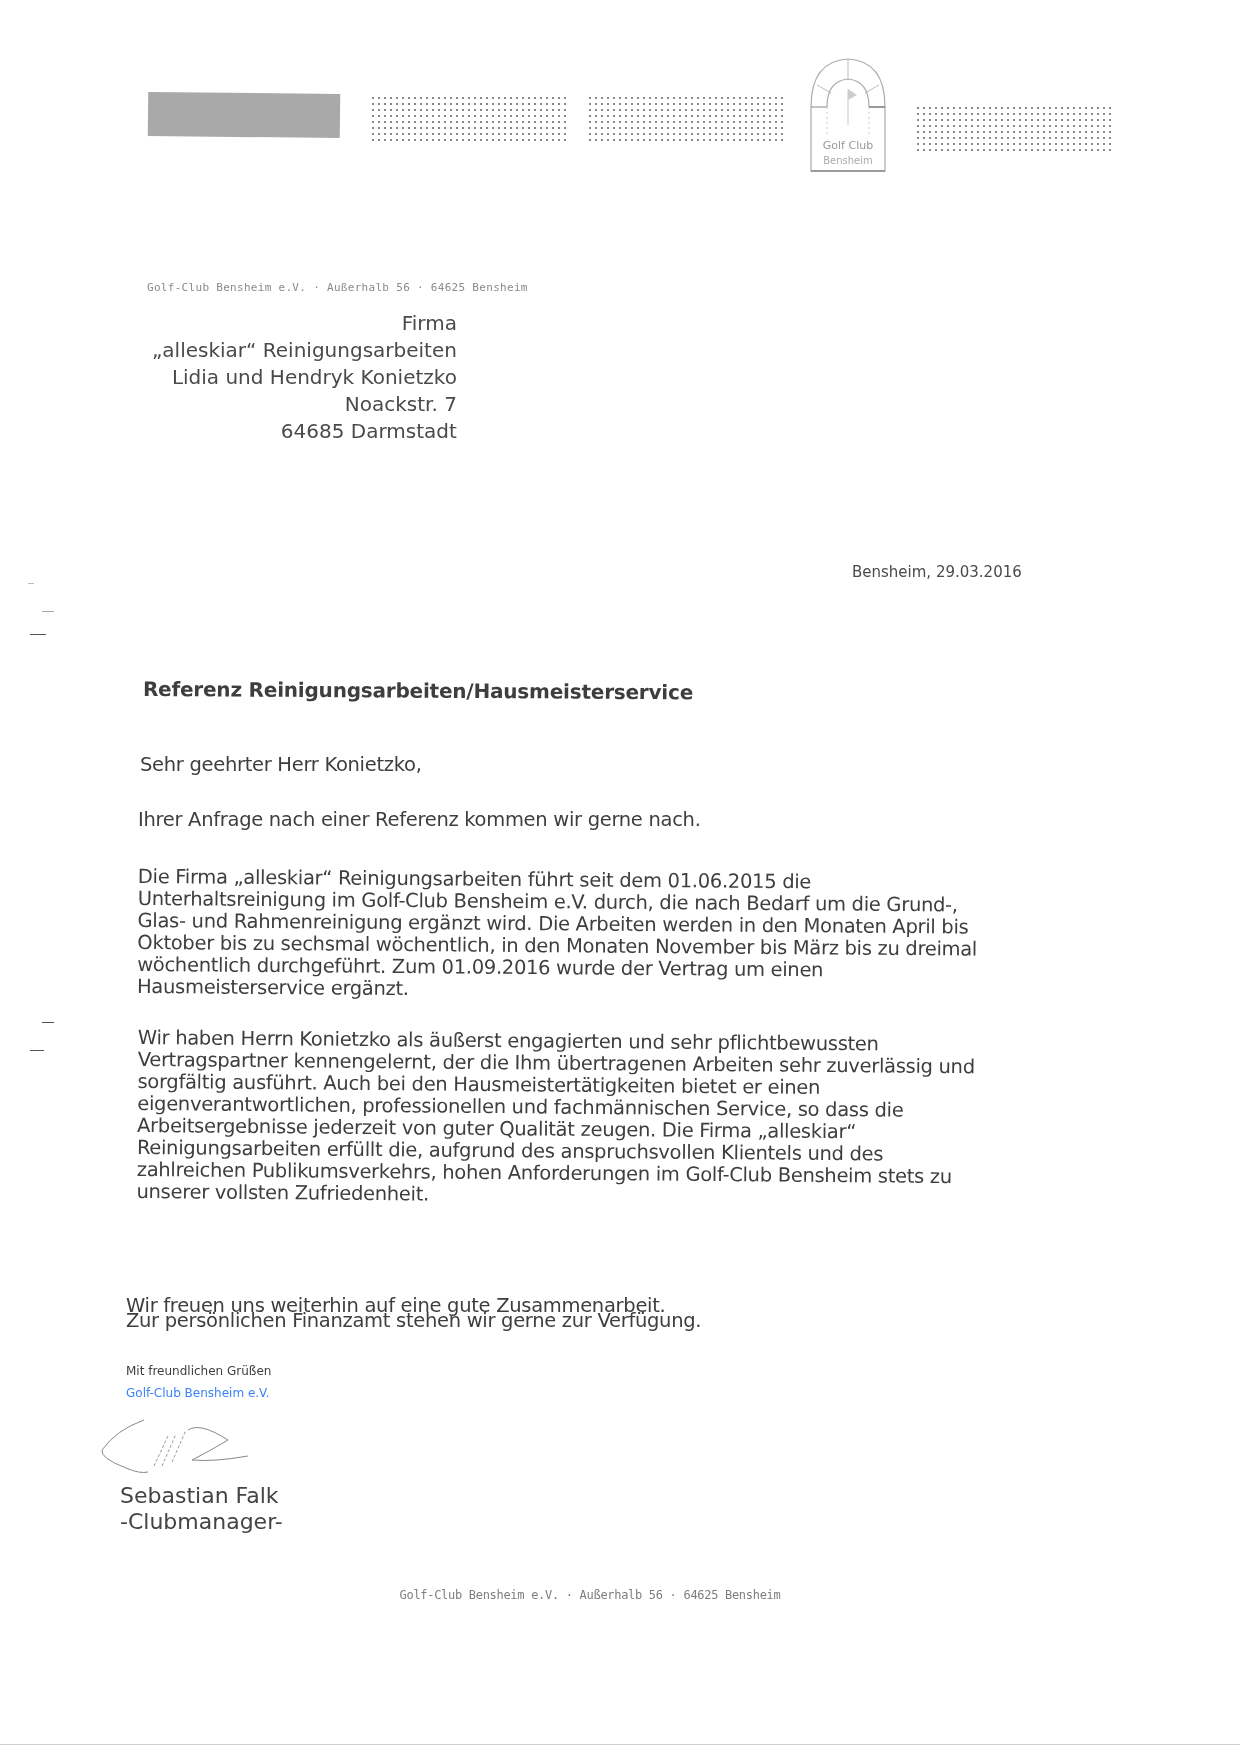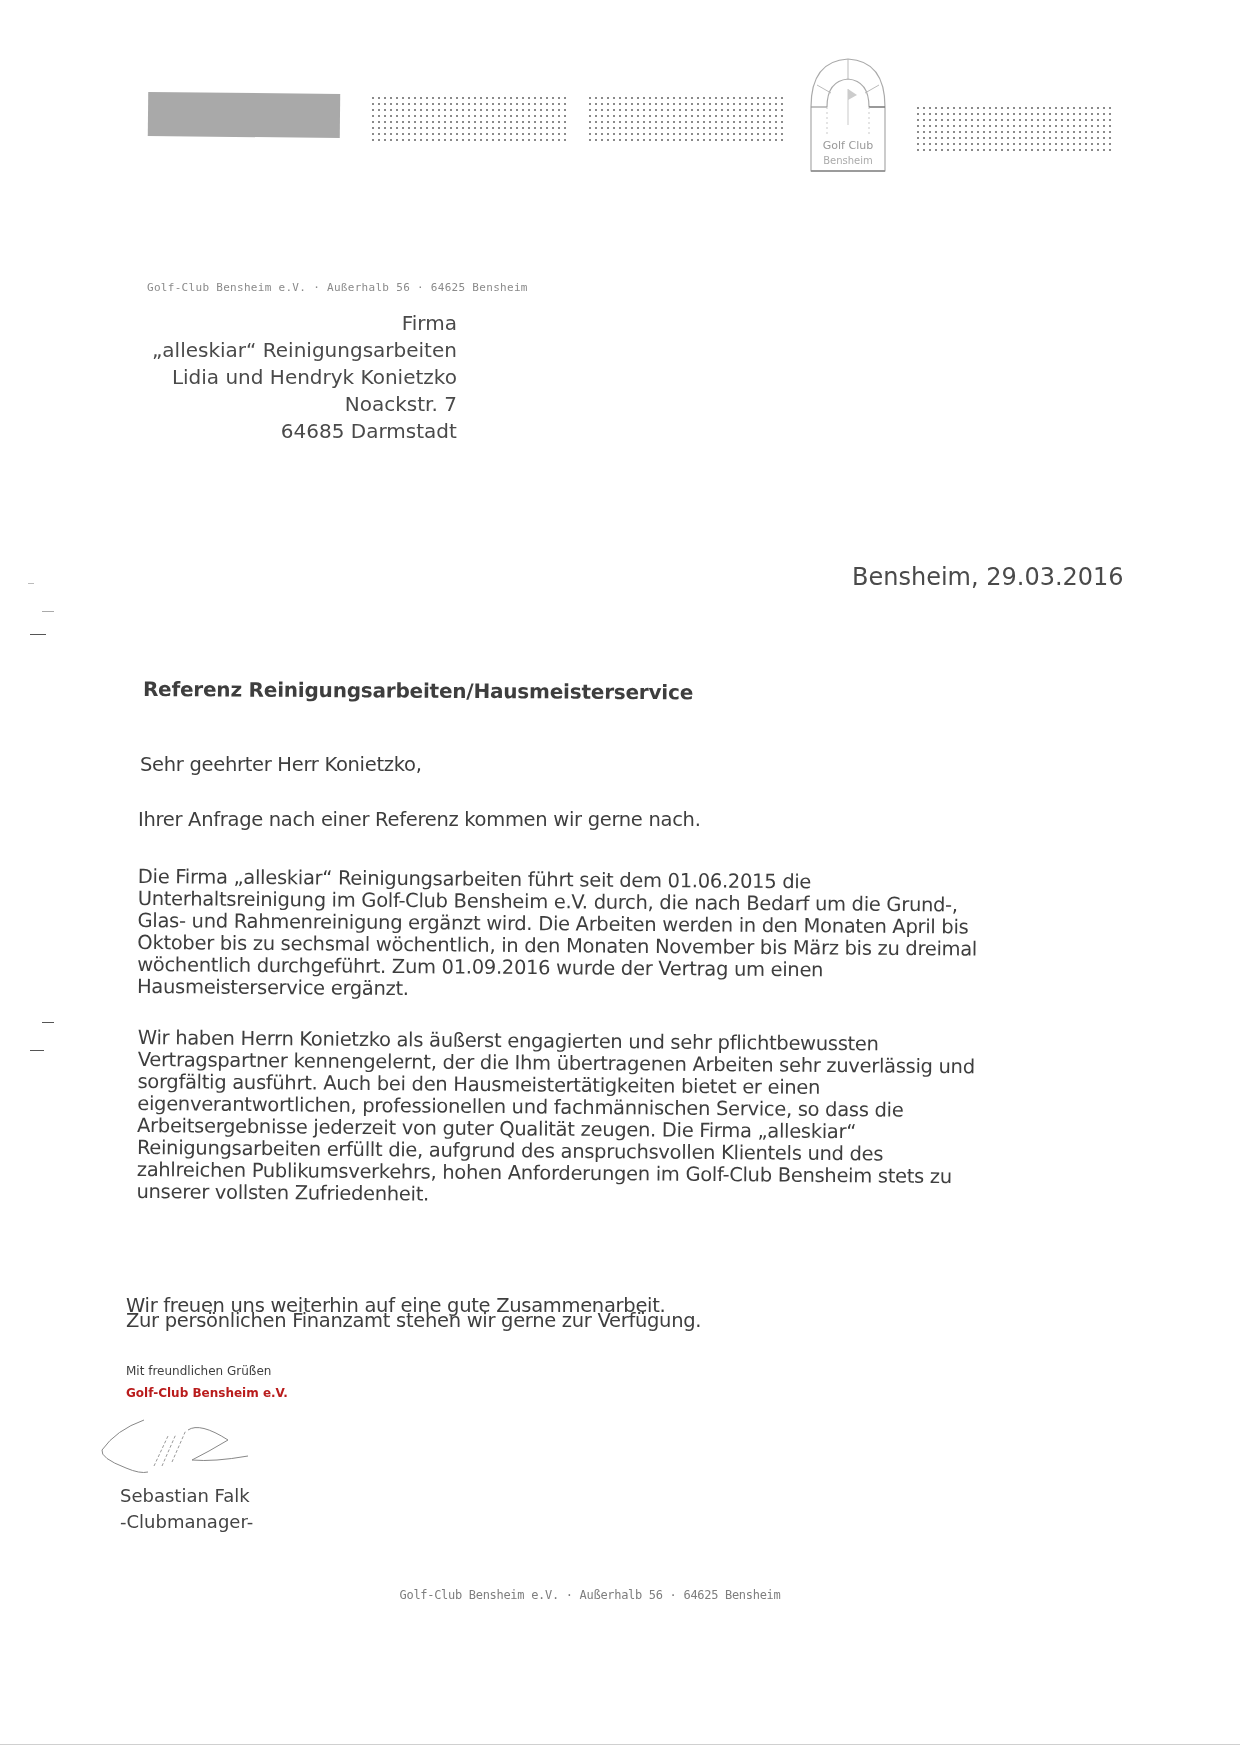--- a/index.html
+++ b/index.html
@@ -9,33 +9,33 @@
   .gray-block { left: 148px; top: 93px; width: 192px; height: 44px; background: #a9a9a9; transform: rotate(0.6deg); }
   .dots { top: 95px; height: 48px; width: 196px;
           background-image: radial-gradient(circle, #8a8a8a 0.9px, transparent 1.1px);
           background-size: 6px 6px; }
   .dots1 { left: 370px; }
   .dots2 { left: 587px; }
   .dots3 { left: 915px; top: 105px; width: 196px; }
   .logo { left: 805px; top: 55px; width: 86px; height: 120px; }
   .sender-line { left: 147px; top: 281px; font-size: 11px; color: #8a8a8a; letter-spacing: 0.3px; font-family: "DejaVu Sans Mono", monospace; }
   .addr { left: 152px; top: 310px; font-size: 20px; line-height: 27px; color: #4a4a4a; text-align: right; }
-  .date { left: 852px; top: 563px; font-size: 24px; color: #4a4a4a; }
+  .date { left: 852px; top: 563px; font-size: 15px; color: #4a4a4a; }
   .subject { left: 143px; top: 677px; font-size: 20px; font-weight: bold; color: #3e3e3e; transform: rotate(0.35deg); transform-origin: left top; letter-spacing: -0.2px; }
   .para { left: 138px; font-size: 19.5px; line-height: 22px; color: #3e3e3e; white-space: pre; transform-origin: left top; letter-spacing: -0.3px; }
   .salutation { top: 754px; left: 140px; }
   .p1 { top: 809px; }
   .p2 { top: 866px; transform: rotate(0.45deg); }
   .p3 { top: 1027px; transform: rotate(0.5deg); }
   .p4 { top: 1260px; left: 126px; margin-top: 35px; }
   .p5 { top: 1310px; left: 126px; }
   .closing { left: 126px; top: 1360px; font-size: 12px; color: #3e3e3e; line-height: 22px; }
-  .closing-org { font-weight: bold; color: #b91c1c; }
+  .closing-org { font-weight: normal; color: #3b82f6; }
   .signature { left: 96px; top: 1410px; width: 180px; height: 80px; }
-  .signer { left: 120px; top: 1483px; font-size: 18px; line-height: 26px; color: #444; }
+  .signer { left: 120px; top: 1483px; font-size: 22px; line-height: 26px; color: #444; }
   .footer { left: 130px; top: 1586px; width: 920px; text-align: center; font-size: 12px; line-height: 19px; color: #7e7e7e; font-family: "DejaVu Sans Mono", monospace; letter-spacing: -0.3px; }
   .footer div { white-space: nowrap; }
   .margin-mark { background: #555; height: 1px; }
   .bottom-line { left: 0; top: 1744px; width: 1240px; height: 1px; background: #d0d0d0; }
 </style>
 </head>
 <body>
 
 <div class="abs gray-block"></div>
 <div class="abs dots dots1"></div>

